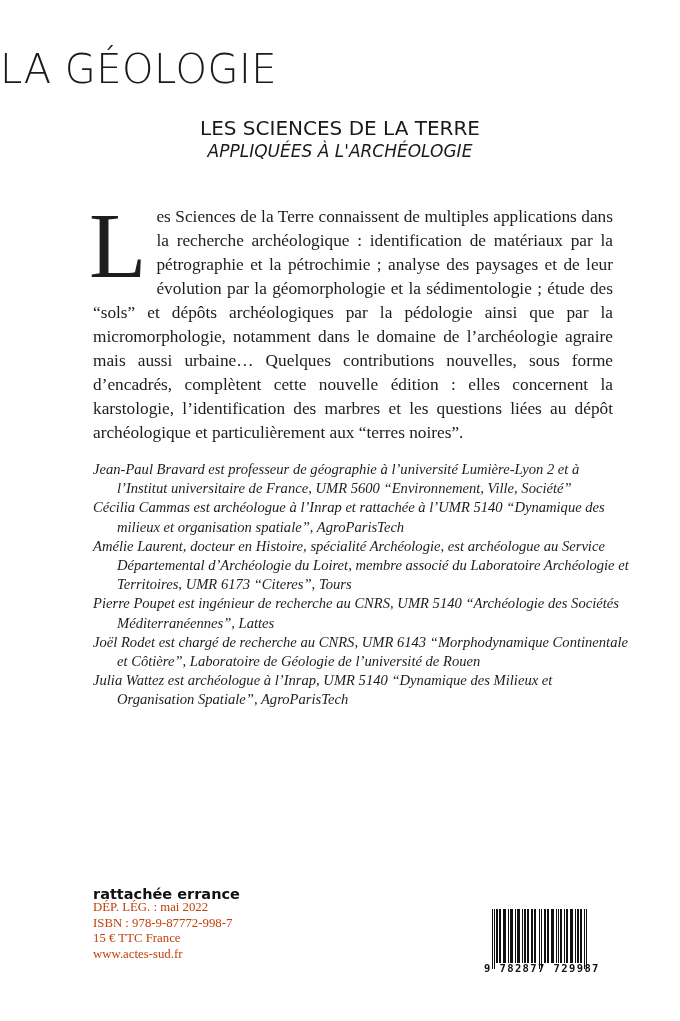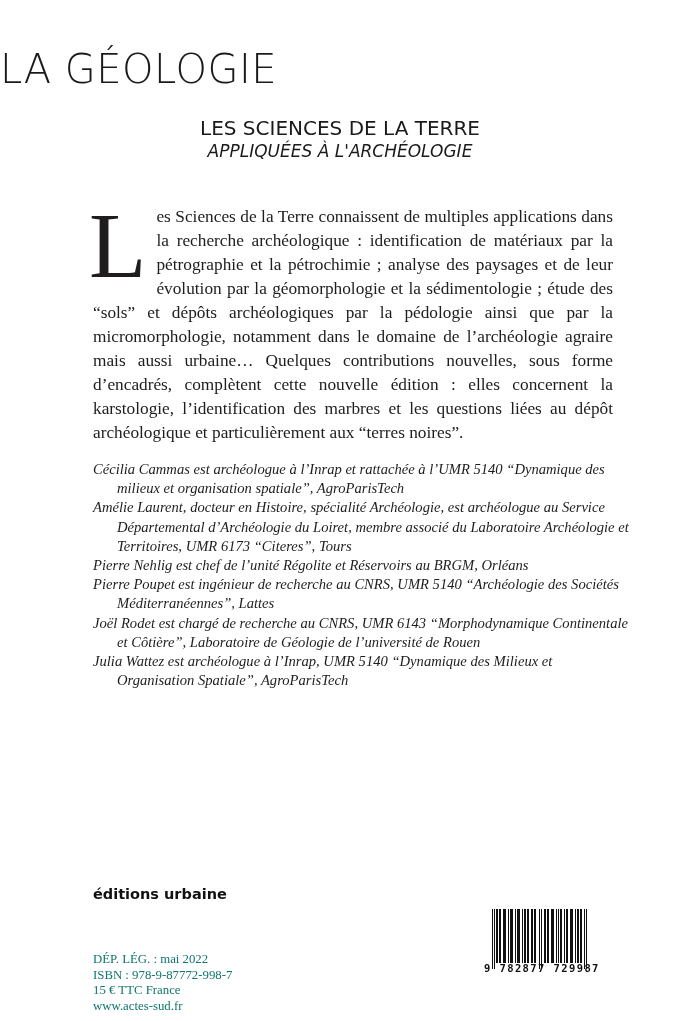--- a/index.html
+++ b/index.html
@@ -40,22 +40,22 @@
       margin: 0; padding: 0; list-style: none;
     }
     .authors li { padding-left: 24px; text-indent: -24px; }
 
     .publisher {
       position: absolute; left: 93px; top: 886px;
       font-family: "DejaVu Sans", "Liberation Sans", sans-serif;
       font-weight: bold; font-size: 14.5px; color: #111;
     }
     .legal {
-      position: absolute; left: 93px; top: 952px;
-      font-size: 12.8px; line-height: 15.6px; color: #0f766e;
+      position: absolute; left: 93px; top: 900px;
+      font-size: 12.8px; line-height: 15.6px; color: #c2410c;
     }
     .legal div { white-space: nowrap; }
 
     .barcode {
       position: absolute; left: 484px; top: 909px; width: 124px; height: 70px;
     }
     .barcode svg { display: block; }
     .barcode-digits {
       position: absolute; left: 484px; top: 962px; width: 124px;
       font-family: "DejaVu Sans Mono", "Liberation Mono", monospace;
@@ -65,29 +65,29 @@
 </head>
 <body>
 
 <h1 class="title">LA GÉOLOGIE</h1>
 <p class="subtitle s1">LES SCIENCES DE LA TERRE</p>
 <p class="subtitle s2">APPLIQUÉES À L'ARCHÉOLOGIE</p>
 
 <p class="intro"><span class="dropcap">L</span><span>es Sciences de la Terre connaissent de multiples applications dans la recherche archéologique : identification de matériaux par la pétrographie et la pétrochimie ; analyse des paysages et de leur évolution par la géomorphologie et la sédimentologie ; étude des “sols” et dépôts archéologiques par la pédologie ainsi que par la micromorphologie, notamment dans le domaine de l’archéologie agraire mais aussi urbaine… Quelques contributions nouvelles, sous forme d’encadrés, complètent cette nouvelle édition : elles concernent la karstologie, l’identification des marbres et les questions liées au dépôt archéologique et particulièrement aux “terres noires”.</span></p>
 
 <ul class="authors">
+  <li>Jean-Paul Bravard est professeur de géographie à l’université Lumière-Lyon 2 et à l’Institut universitaire de France, UMR 5600 “Environnement, Ville, Société”</li>
   <li>Cécilia Cammas est archéologue à l’Inrap et rattachée à l’UMR 5140 “Dynamique des milieux et organisation spatiale”, AgroParisTech</li>
   <li>Amélie Laurent, docteur en Histoire, spécialité Archéologie, est archéologue au Service Départemental d’Archéologie du Loiret, membre associé du Laboratoire Archéologie et Territoires, UMR 6173 “Citeres”, Tours</li>
-  <li>Pierre Nehlig est chef de l’unité Régolite et Réservoirs au BRGM, Orléans</li>
   <li>Pierre Poupet est ingénieur de recherche au CNRS, UMR 5140 “Archéologie des Sociétés Méditerranéennes”, Lattes</li>
   <li>Joël Rodet est chargé de recherche au CNRS, UMR 6143 “Morphodynamique Continentale et Côtière”, Laboratoire de Géologie de l’université de Rouen</li>
   <li>Julia Wattez est archéologue à l’Inrap, UMR 5140 “Dynamique des Milieux et Organisation Spatiale”, AgroParisTech</li>
 </ul>
 
-<div class="publisher">éditions urbaine</div>
+<div class="publisher">rattachée errance</div>
 <div class="legal">
   <div>DÉP. LÉG. : mai 2022</div>
   <div>ISBN : 978-9-87772-998-7</div>
   <div>15 € TTC France</div>
   <div>www.actes-sud.fr</div>
 </div>
 
 <div class="barcode">
   <svg id="barcode-svg" width="124" height="60">
       <rect x="8" y="0" width="1" height="60" fill="#111"></rect>

